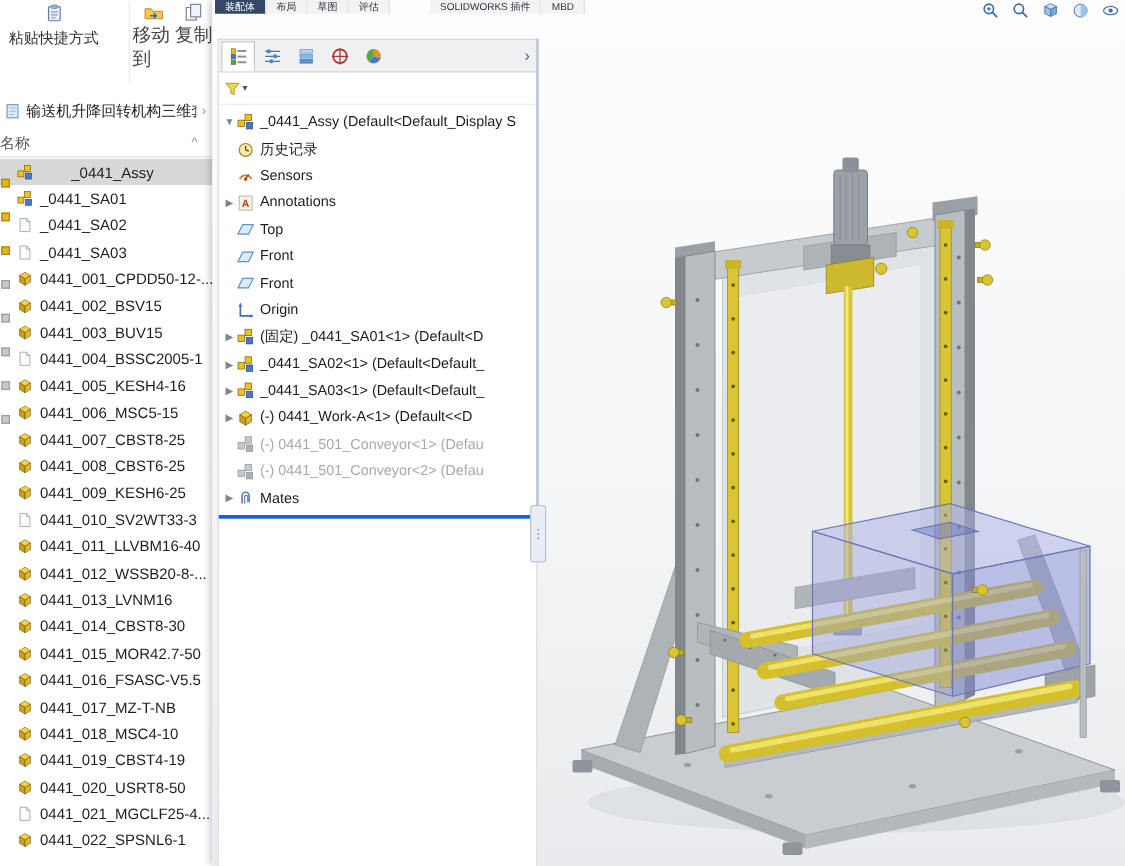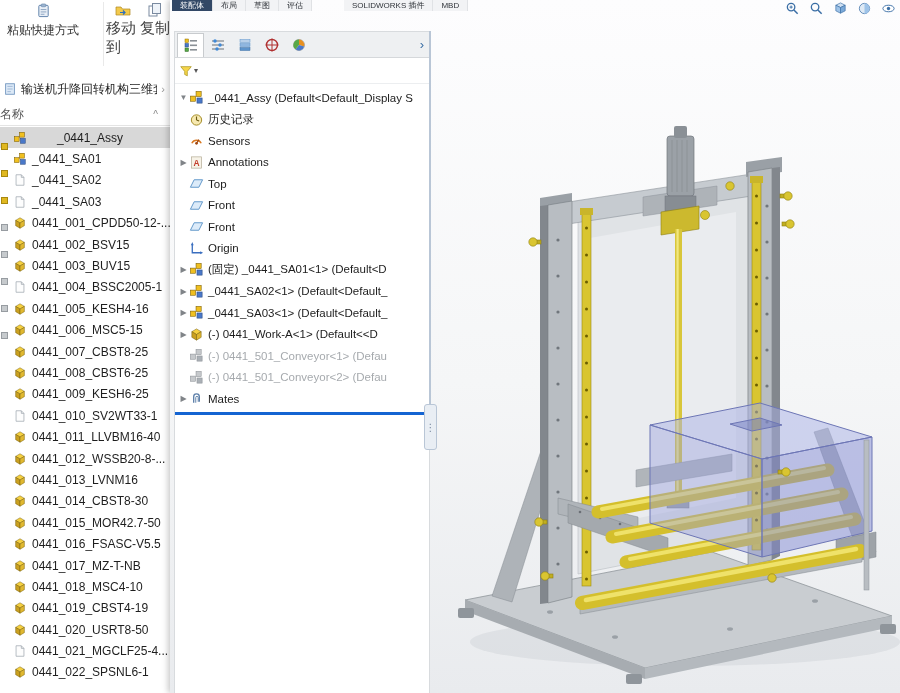--- a/index.html
+++ b/index.html
@@ -319,21 +319,21 @@
     <svg viewBox="0 0 16 16" class="fi">
           <use href="#icon-part"></use>
         </svg>
         <span class="file-label">0441_009_KESH6-25</span>
   </div>
 
   <div class="file-row">
     <svg viewBox="0 0 16 16" class="fi">
           <use href="#icon-plain"></use>
         </svg>
-        <span class="file-label">0441_010_SV2WT33-1</span>
+        <span class="file-label">0441_010_SV2WT33-3</span>
   </div>
 
   <div class="file-row">
     <svg viewBox="0 0 16 16" class="fi">
           <use href="#icon-part"></use>
         </svg>
         <span class="file-label">0441_011_LLVBM16-40</span>
   </div>
 
   <div class="file-row">

